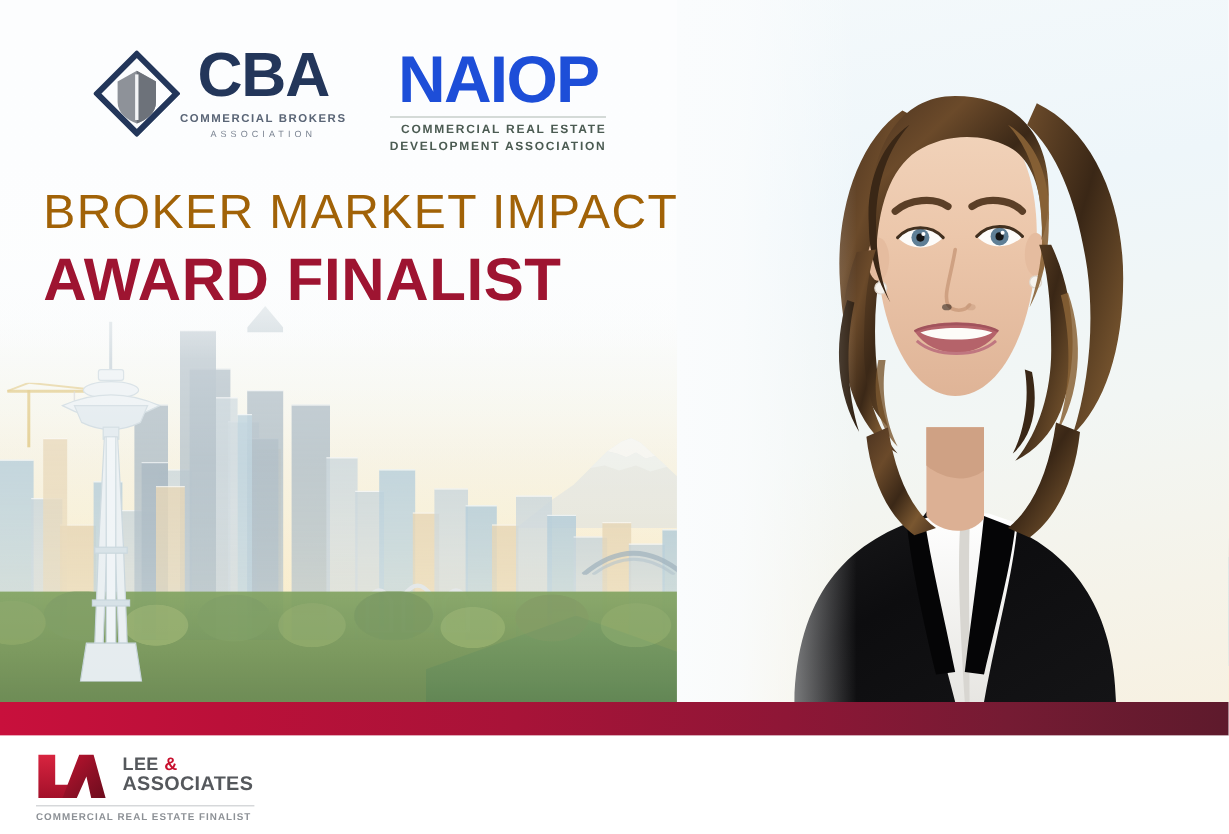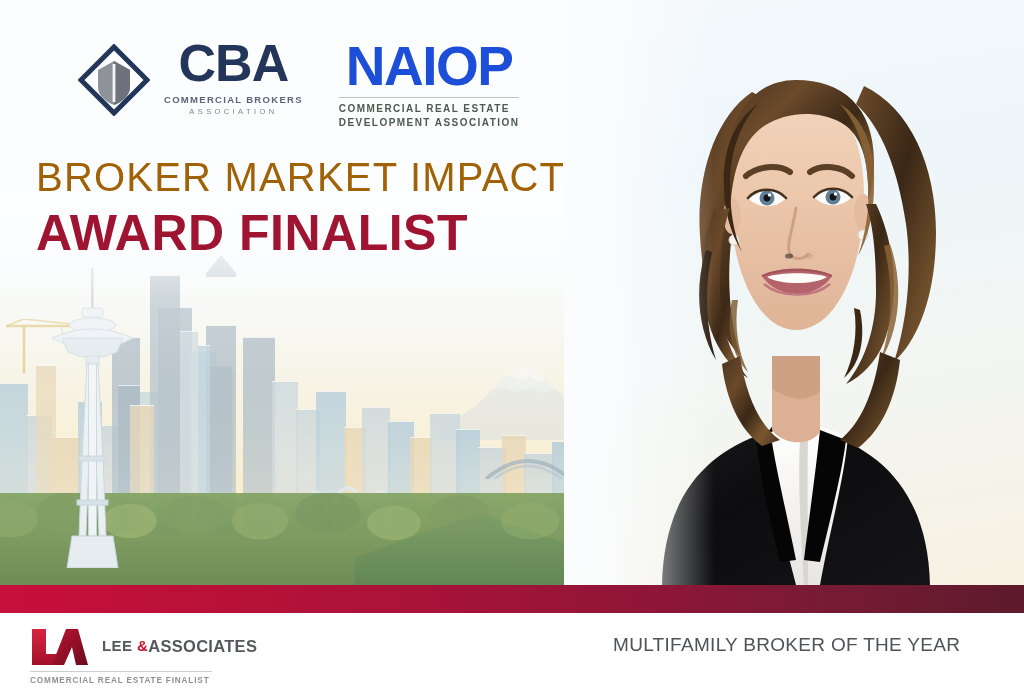--- a/index.html
+++ b/index.html
@@ -126,21 +126,21 @@
     position:absolute; left:0; top:0; width:150px; height:100%;
     background:linear-gradient(90deg, rgba(250,252,253,1) 0%, rgba(250,252,253,.85) 35%, rgba(250,252,253,0) 100%);
     z-index:6; pointer-events:none;
   }
 
   .person { position:absolute; left:0; top:0; width:460px; height:585px; }
 
   
   .logos { position:absolute; left:78px; top:40px; display:flex; align-items:flex-start; gap:36px; z-index:20; }
 
-  .cba { display:flex; align-items:flex-end; gap:14px; }
+  .cba { display:flex; align-items:center; }
   .cba-mark { width:72px; height:72px; flex:none; }
   .cba-type { display:flex; flex-direction:column; align-items:center; }
   .cba-word {
     font-size:52px; font-weight:700; letter-spacing:-1px;
     color:#23365a; line-height:.92; font-family:"Liberation Sans", sans-serif;
   }
   .cba-sub1 {
     font-size:9.5px; letter-spacing:1.3px; color:#5a6576; font-weight:600;
     margin-top:6px;
   }
@@ -150,21 +150,21 @@
   }
 
   .naiop { display:flex; flex-direction:column; align-items:center; padding-top:2px; }
   .naiop-word {
     font-size:55px; font-weight:700; letter-spacing:-1.5px; color:#1d4ed8;
     line-height:.9;
   }
   .naiop-rule { width:100%; height:1px; background:#b9c3bd; margin:5px 0 4px; }
   .naiop-sub {
     font-size:10px; letter-spacing:1.45px; color:#4b5b52; font-weight:700;
-    line-height:1.45; text-align:left;
+    line-height:1.45; text-align:right;
   }
 
   
   .headline { position:absolute; left:36px; top:155px; z-index:20; }
   .hl-top {
     font-size:40px; letter-spacing:1.2px; color:#a16207; font-weight:400;
     line-height:1.1; white-space:nowrap;
   }
   .hl-main {
     font-size:50px; letter-spacing:.5px; color:#9e1431; font-weight:700;
@@ -180,21 +180,21 @@
 
   
   .footer {
     position:absolute; left:0; right:0; top:613px; bottom:0;
     background:#ffffff; z-index:30;
   }
 
   .lee { position:absolute; left:30px; top:14px; }
   .lee-row { display:flex; align-items:center; gap:12px; }
   .lee-mark { width:60px; height:38px; flex:none; }
-  .lee-type { display:flex; flex-direction:row; line-height:1.02; }
+  .lee-type { display:flex; flex-direction:column; line-height:1.02; }
   .lee-l1 { font-size:15px; font-weight:700; color:#55585c; letter-spacing:.4px; }
   .lee-amp { color:#c8102e; font-weight:700; }
   .lee-l2 { font-size:16.5px; font-weight:700; color:#55585c; letter-spacing:.3px; }
   .lee-rule { width:182px; height:1px; background:#cccfd2; margin:6px 0 0 0; }
   .lee-tag { font-size:8.2px; letter-spacing:.85px; color:#8d9196; font-weight:600; margin-top:4px; }
 
   .credit { position:absolute; left:613px; top:18px; }
   .credit-name {
     font-size:19px; font-weight:700; color:#1d3b56; letter-spacing:.2px;
     white-space:nowrap;
@@ -491,17 +491,16 @@
             <span>LEE</span><span class="lee-amp"> &amp;</span>
           </div>
           <div class="lee-l2">ASSOCIATES</div>
         </div>
       </div>
       <div class="lee-rule"></div>
       <div class="lee-tag">COMMERCIAL REAL ESTATE FINALIST</div>
     </div>
 
     <div class="credit">
-      <div class="credit-role">MULTIFAMILY BROKER OF THE YEAR</div>
     </div>
   </div>
 
 </div>
 
 </body></html>

